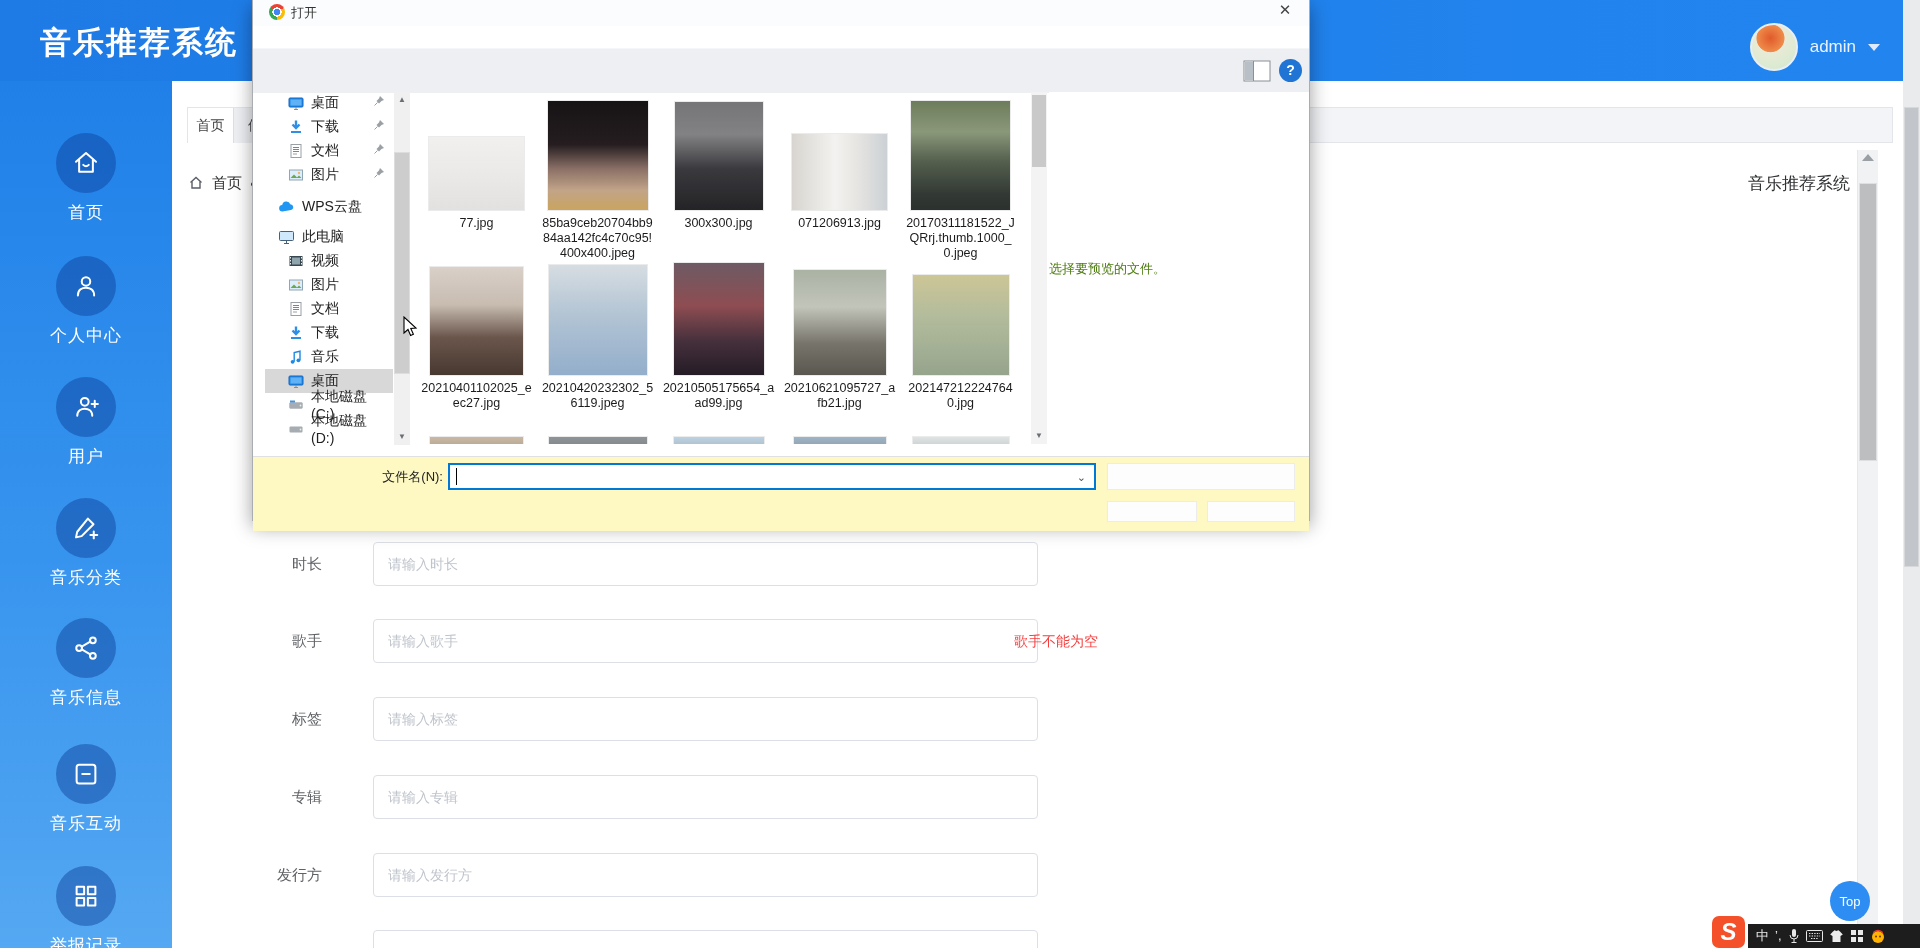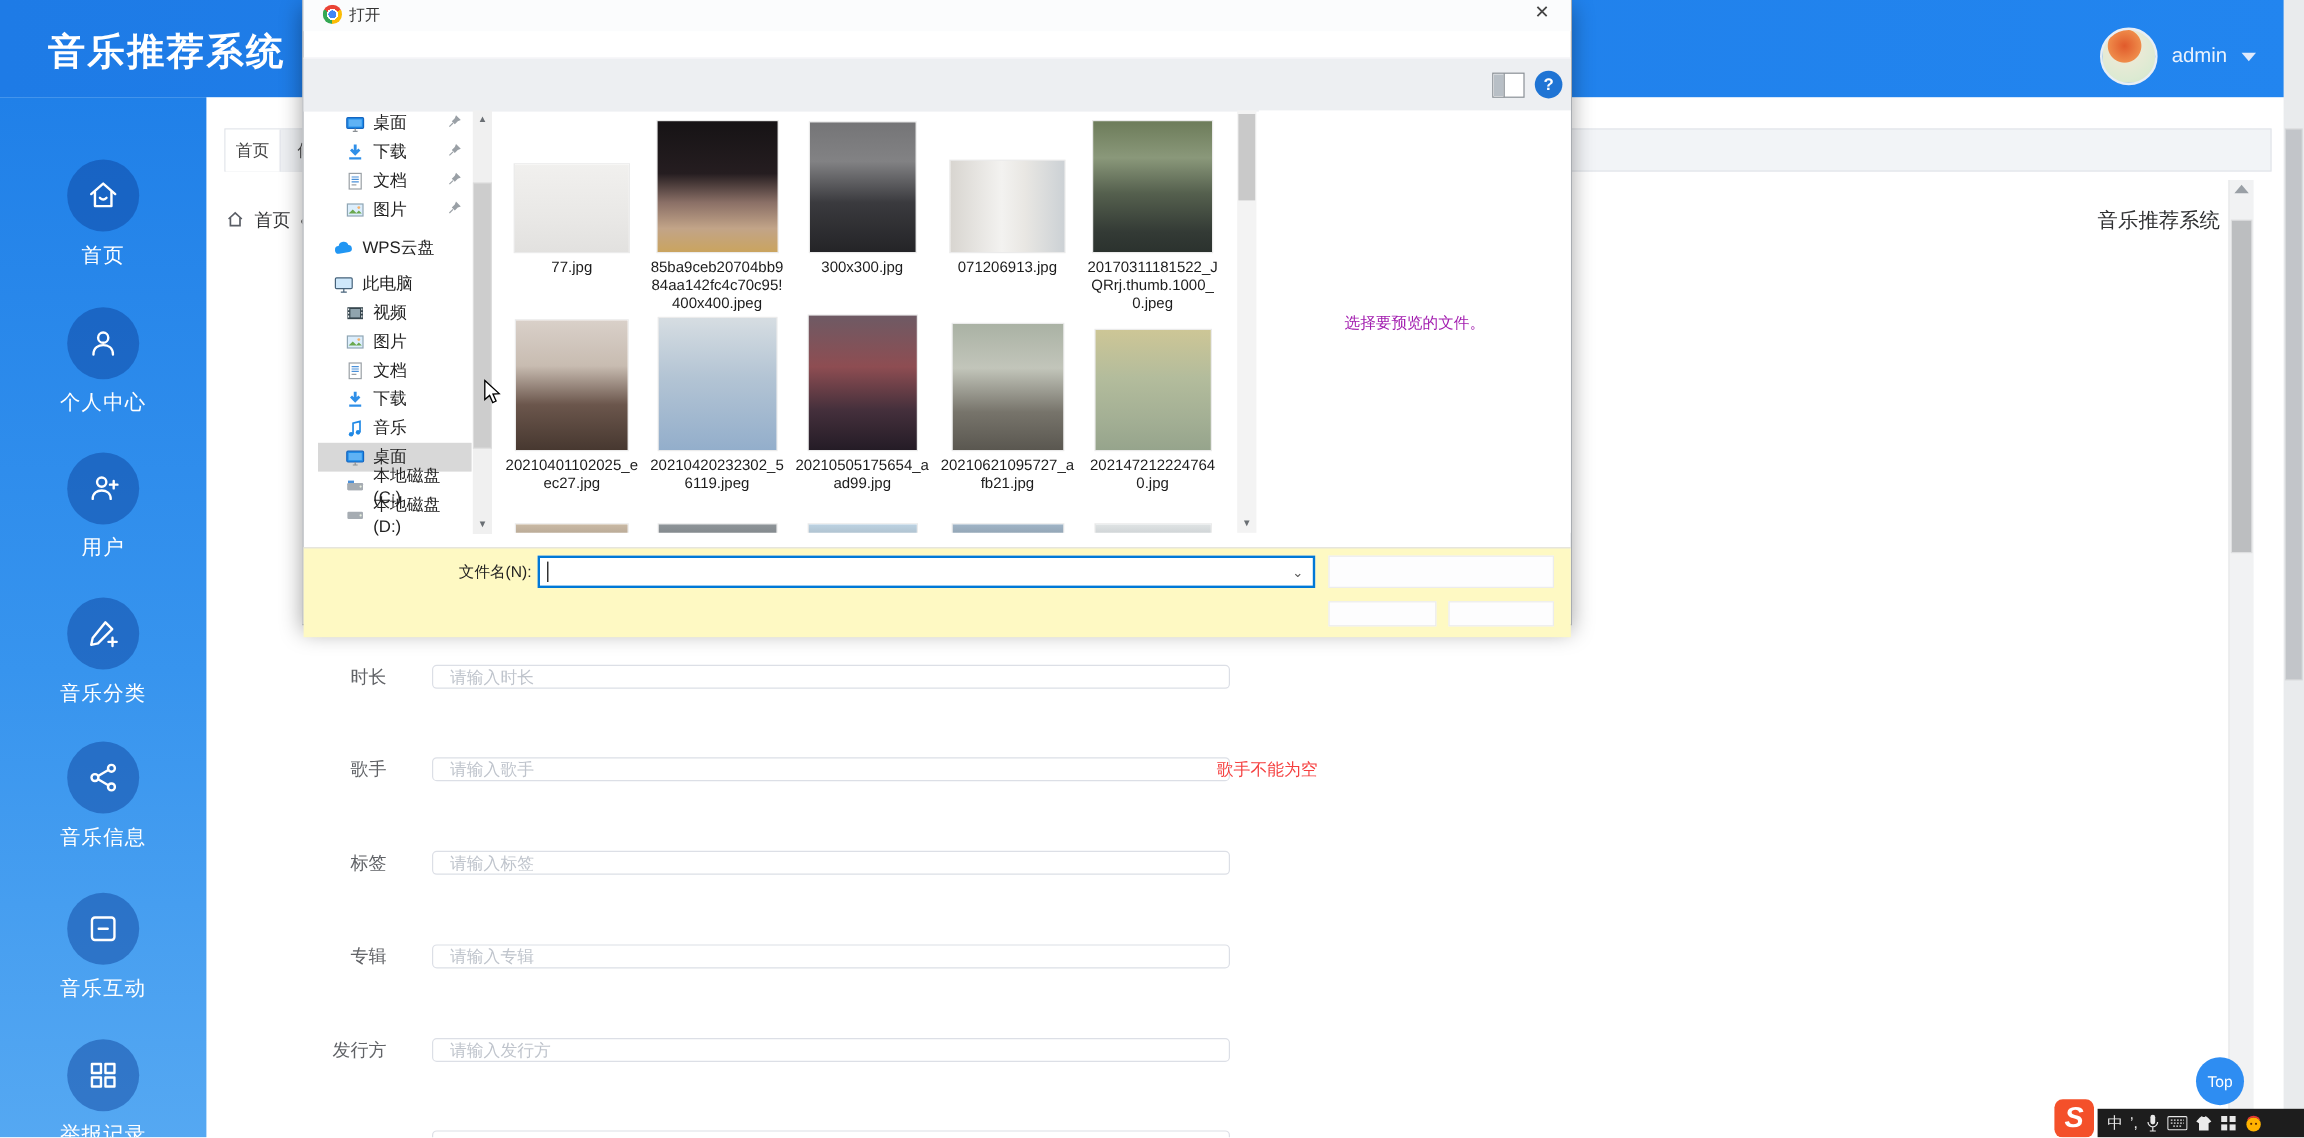--- a/index.html
+++ b/index.html
@@ -34,24 +34,24 @@
   .tab.active{left:0;width:46px;background:#fff;border-right:1px solid #dcdfe6;}
   .tab.t2{left:46px;width:60px;background:#eef0f3;border-right:1px solid #dcdfe6;text-align:left;padding-left:14px;}
 
   
   .crumb{position:absolute;left:188px;top:171px;height:24px;display:flex;align-items:center;gap:8px;font-size:15px;color:#303133;}
   .crumb svg{stroke:#5a5e66;fill:none;stroke-width:1.4;}
   .crumb .dot{font-size:13px;color:#111;}
   .panel-title{position:absolute;left:1748px;top:172px;font-size:17px;color:#303133;}
 
   
-  .frow{position:absolute;left:180px;height:36px;display:flex;align-items:center;}
+  .frow{position:absolute;left:180px;height:36px;display:flex;align-items:center;gap:37px;}
   .frow .flabel{width:142px;text-align:right;padding-right:14px;font-size:15px;color:#606266;}
-  .frow input{width:665px;height:20px;box-sizing:border-box;border:1px solid #dcdfe6;border-radius:4px;
-              padding:0 14px;font-size:14px;color:#4d7c0f;outline:none;background:#fff;font-family:inherit;margin-left:24px;}
+  .frow input{width:665px;height:44px;box-sizing:border-box;border:1px solid #dcdfe6;border-radius:4px;
+              padding:0 14px;font-size:14px;color:#4d7c0f;outline:none;background:#fff;font-family:inherit;}
   .frow input::placeholder{color:#bfc4cc;}
   .ferr{position:absolute;left:1014px;top:633px;font-size:14px;color:#f53f3f;}
 
   
   .dlg{position:absolute;left:252px;top:0;width:1058px;height:521px;background:#fff;
        border:1px solid #a9adb2;border-top:none;box-sizing:border-box;
        box-shadow:0 6px 18px rgba(0,0,0,0.38);z-index:40;}
   .dlg-titlebar{position:absolute;left:0;top:0;width:100%;height:26px;background:#fbfcfd;}
   .dlg-title{position:absolute;left:38px;top:4px;font-size:13px;color:#333;}
   .dlg-close{position:absolute;right:12px;top:1px;font-size:15px;color:#444;cursor:pointer;width:24px;text-align:center;}
@@ -82,21 +82,21 @@
   .fcell{width:121px;display:flex;flex-direction:column;align-items:center;cursor:pointer;}
   .thumbwrap{height:110px;display:flex;align-items:flex-end;justify-content:center;}
   .thumb{box-shadow:0 0 0 1px rgba(0,0,0,0.08);}
   .fname{margin-top:6px;font-size:12.5px;line-height:15px;color:#1c1c1c;text-align:center;word-break:break-all;width:112px;}
   .row1{margin-top:8px;} .row2{margin-top:4px;} .row3{margin-top:6px;}
   .fscroll{position:absolute;left:778px;top:92px;width:16px;height:352px;background:#f3f3f3;}
   .fscroll .thumb2{position:absolute;left:1px;width:14px;top:3px;height:72px;background:#c9c9c9;}
 
   
   .preview{position:absolute;left:796px;top:92px;width:260px;height:352px;background:#fff;}
-  .preview .hint{margin-top:168px;text-align:center;font-size:13px;color:#a21caf;}
+  .preview .hint{margin-top:168px;text-align:left;font-size:13px;color:#4d7c0f;}
 
   
   .dlg-bottom{position:absolute;left:0;top:456px;width:100%;height:74px;background:#fef9c3;border-top:1px solid #e0e0e0;}
   .fn-label{position:absolute;left:60px;top:11px;width:130px;text-align:right;font-size:13px;color:#222;}
   .fn-combo{position:absolute;left:195px;top:6px;width:648px;height:27px;box-sizing:border-box;border:2px solid #0078d7;background:#fff;cursor:text;}
   .fn-caret{position:absolute;left:6px;top:3px;width:1px;height:17px;background:#000;}
   .fn-chev{position:absolute;right:8px;top:6px;color:#555;font-size:11px;}
   .blank-box{position:absolute;background:#fdfdfe;border:1px solid #ececec;box-sizing:border-box;cursor:pointer;}
 
   

